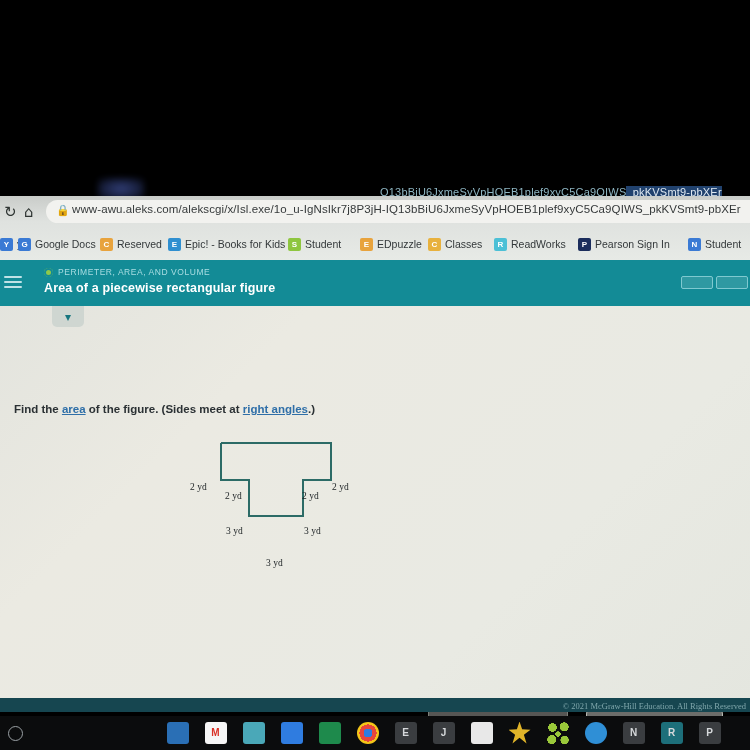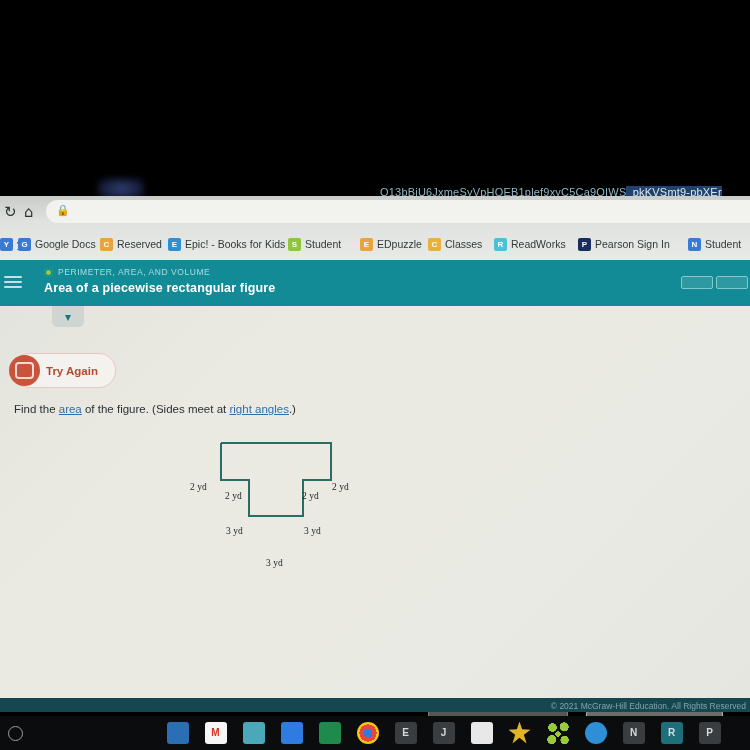--- a/index.html
+++ b/index.html
@@ -58,21 +58,21 @@
 
   
   #tryagain{position:absolute;left:12px;top:93px;height:33px;width:102px;
       border:1px solid #e7c8c0;border-radius:17px;background:rgba(255,252,250,.55);
       display:flex;align-items:center;}
   #taicon{width:31px;height:31px;border-radius:50%;background:#c8543b;margin-left:-4px;
       display:flex;align-items:center;justify-content:center;flex:none;}
   #taicon b{display:block;width:15px;height:13px;border:2px solid #f3d9d2;border-radius:4px;}
   #talabel{margin-left:6px;font-size:11.5px;color:#b34a32;font-weight:bold;}
 
-  #question{position:absolute;left:14px;top:143px;font-size:11.5px;color:#2b3134;font-weight:normal;}
+  #question{position:absolute;left:14px;top:143px;font-size:11.5px;color:#2b3134;font-weight:bold;}
   .lnk{color:#2f6fa8;text-decoration:underline;}
 
   
   #figure{position:absolute;left:190px;top:178px;width:190px;height:95px;}
   #figure svg{display:block;}
   .flab{position:absolute;font-size:9.5px;color:#1b2023;font-family:"Liberation Serif",serif;white-space:nowrap;margin-top:40px;}
 
   
   #answerbox{position:absolute;left:428px;top:449px;width:138px;height:40px;
       border:1.5px solid #7b7f78;background:rgba(245,246,240,.35);}
@@ -81,21 +81,21 @@
   #ansunit{font-size:11px;color:#1b2023;font-family:"Liberation Serif",serif;position:relative;top:3px;}
   #ansunit sup{font-size:8px;}
 
   
   #tools{position:absolute;left:586px;top:447px;width:135px;height:43px;
       border:1px solid #b6b9b2;border-radius:7px;background:rgba(240,241,235,.45);
       display:flex;align-items:center;justify-content:space-around;}
   #tools div{font-size:14px;color:#4d5250;font-family:"DejaVu Sans",sans-serif;}
 
   
-  #footer{position:absolute;left:0;top:698px;width:750px;height:14px;background:#164650;}
+  #footer{position:absolute;left:0;top:698px;width:750px;height:14px;background:#164650;font-family:Liberation Serif, serif;}
   #copy{position:absolute;right:4px;top:3px;font-size:8.5px;color:#7fa6ab;white-space:nowrap;}
 
   
   #taskbar{position:absolute;left:0;top:716px;width:750px;height:34px;background:#0b0c0d;}
   #launcher{position:absolute;left:8px;top:10px;width:13px;height:13px;border-radius:50%;
       border:1.5px solid #9aa0a4;}
   #tray{position:absolute;left:166px;top:5px;display:flex;gap:15px;align-items:center;}
   .tic{width:23px;height:23px;border-radius:3px;display:flex;align-items:center;justify-content:center;
       font-size:11px;color:#cfd2d4;position:relative;flex:none;}
   .tsq{width:22px;height:22px;border-radius:3px;display:block;}
@@ -108,20 +108,21 @@
   <div class="dark-top"></div>
   <div class="blue-smudge"></div>
   <div id="urltop"><span>Q13bBiU6JxmeSyVpHOEB1plef9xyC5Ca9QIWS</span><span class="hl">_pkKVSmt9-pbXEr</span></div>
 
   <div id="chrome">
     <div id="urlrow">
       <div class="cbtn" id="reload">↻</div>
       <div class="cbtn" id="home">⌂</div>
       <div id="omnibox">
         <div id="lock">🔒</div>
+        <div id="urltext">www-awu.aleks.com/alekscgi/x/Isl.exe/1o_u-IgNsIkr7j8P3jH-IQ13bBiU6JxmeSyVpHOEB1plef9xyC5Ca9QIWS_pkKVSmt9-pbXEr</div>
       </div>
     </div>
     <div id="bmbar">
         <div class="bm" style="left: 0px;">
           <span class="bmico" style="background: rgb(58, 122, 212);">Y</span>
           <span>y</span>
         </div>
         <div class="bm" style="left: 18px;">
           <span class="bmico" style="background: rgb(58, 122, 212);">G</span>
           <span>Google Docs</span>
@@ -177,26 +178,20 @@
       <div id="progress">
         <span></span>
         <span></span>
       </div>
     </div>
 
     <div id="collapse">
       <span>▾</span>
     </div>
 
-    <div id="tryagain">
-      <div id="taicon">
-          <b></b>
-        </div>
-      <div id="talabel">Try Again</div>
-    </div>
 
     <div id="question"><span>Find the </span><span class="lnk">area</span><span> of the figure. (Sides meet at </span><span class="lnk">right angles</span><span>.)</span></div>
 
     <div id="figure">
       <svg width="190" height="95" viewBox="0 0 190 95">
         <polyline points="31,5 141,5 141,42 113,42 113,78 59,78 59,42 31,42 31,5" fill="none" stroke="#2c6b66" stroke-width="2" stroke-linejoin="miter"></polyline>
       </svg>
       <div class="flab" style="left:0px;top:4px;">2 yd</div>
       <div class="flab" style="left:35px;top:13px;">2 yd</div>
       <div class="flab" style="left:112px;top:13px;">2 yd</div>

